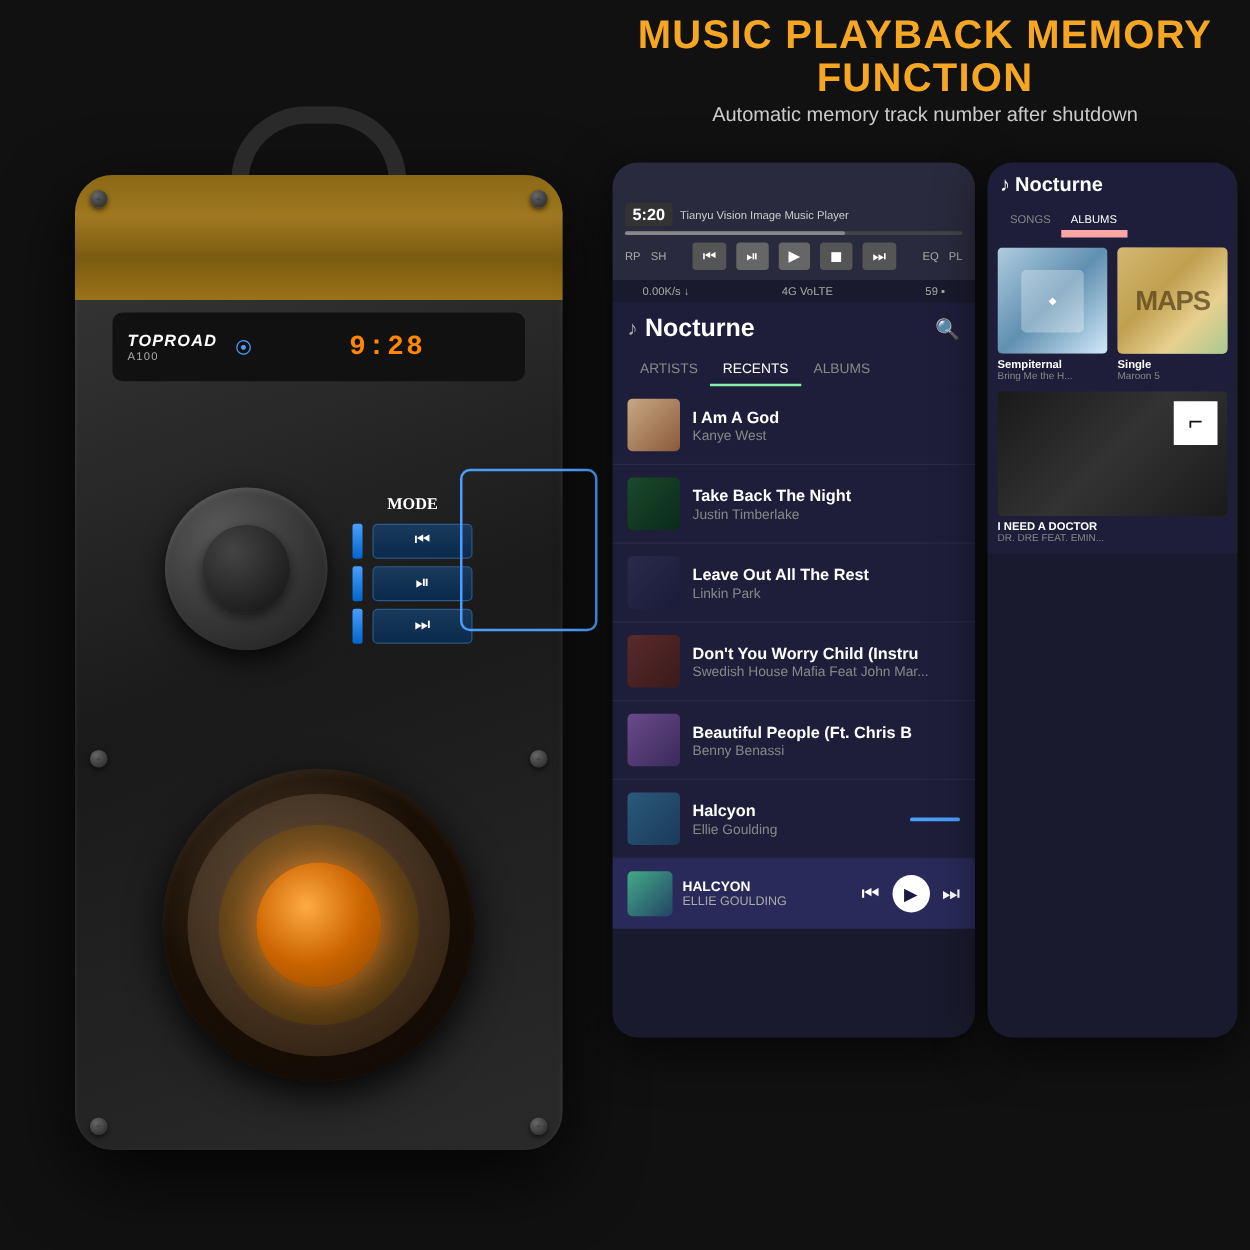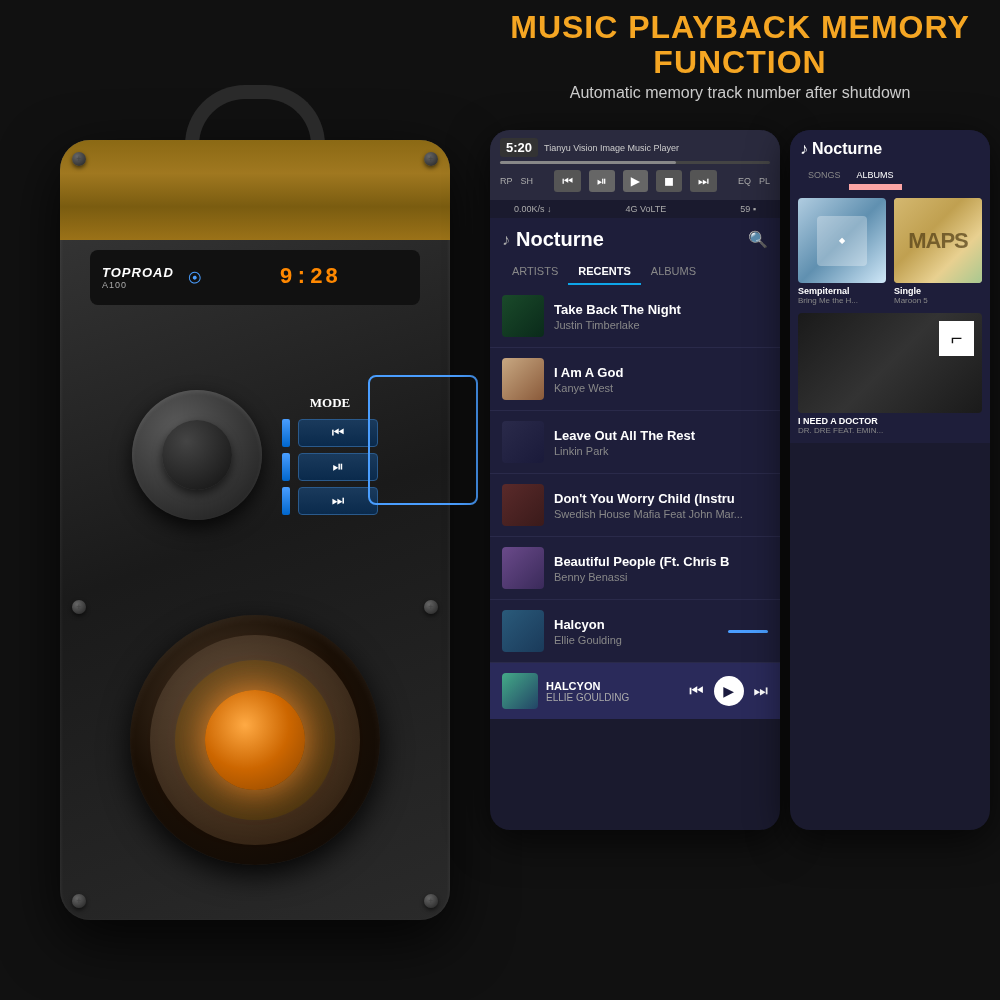--- a/index.html
+++ b/index.html
@@ -57,20 +57,21 @@
     
     .media-player-bar {
       background: #2a2a3e;
       padding: 8px 10px;
     }
     .media-time-row {
       display: flex;
       align-items: center;
       gap: 6px;
       margin-bottom: 4px;
+      margin-top: 24px;
     }
     .media-time {
       font-size: 13px;
       font-weight: bold;
       color: #fff;
       background: #333;
       padding: 2px 6px;
       border-radius: 3px;
     }
     .media-title {
@@ -155,22 +156,21 @@
       gap: 0;
       font-size: 11px;
     }
     .music-tab {
       padding: 6px 10px;
       color: #888;
       border-bottom: 2px solid transparent;
     }
     .music-tab.active {
       color: #fff;
-      border-bottom: 2px solid #0ea5e9;
-      font-weight: bold;
+      border-bottom: 2px solid #86efac;
     }
 
     
     .song-list {
       background: #1e1e3a;
       padding: 0;
     }
     .song-item {
       display: flex;
       align-items: center;
@@ -744,32 +744,32 @@
     <div class="music-tabs">
       <div class="music-tab">ARTISTS</div>
       <div class="music-tab active">RECENTS</div>
       <div class="music-tab">ALBUMS</div>
     </div>
   </div>
 
   <div class="song-list">
 
     <div class="song-item">
+      <div class="song-thumb thumb-god"></div>
+      <div class="song-info">
+        <div class="song-title">I Am A God</div>
+        <div class="song-artist">Kanye West</div>
+      </div>
+    </div>
+
+    <div class="song-item">
       <div class="song-thumb thumb-night"></div>
       <div class="song-info">
         <div class="song-title">Take Back The Night</div>
         <div class="song-artist">Justin Timberlake</div>
-      </div>
-    </div>
-
-    <div class="song-item">
-      <div class="song-thumb thumb-god"></div>
-      <div class="song-info">
-        <div class="song-title">I Am A God</div>
-        <div class="song-artist">Kanye West</div>
       </div>
     </div>
 
     <div class="song-item">
       <div class="song-thumb thumb-rest"></div>
       <div class="song-info">
         <div class="song-title">Leave Out All The Rest</div>
         <div class="song-artist">Linkin Park</div>
       </div>
     </div>

